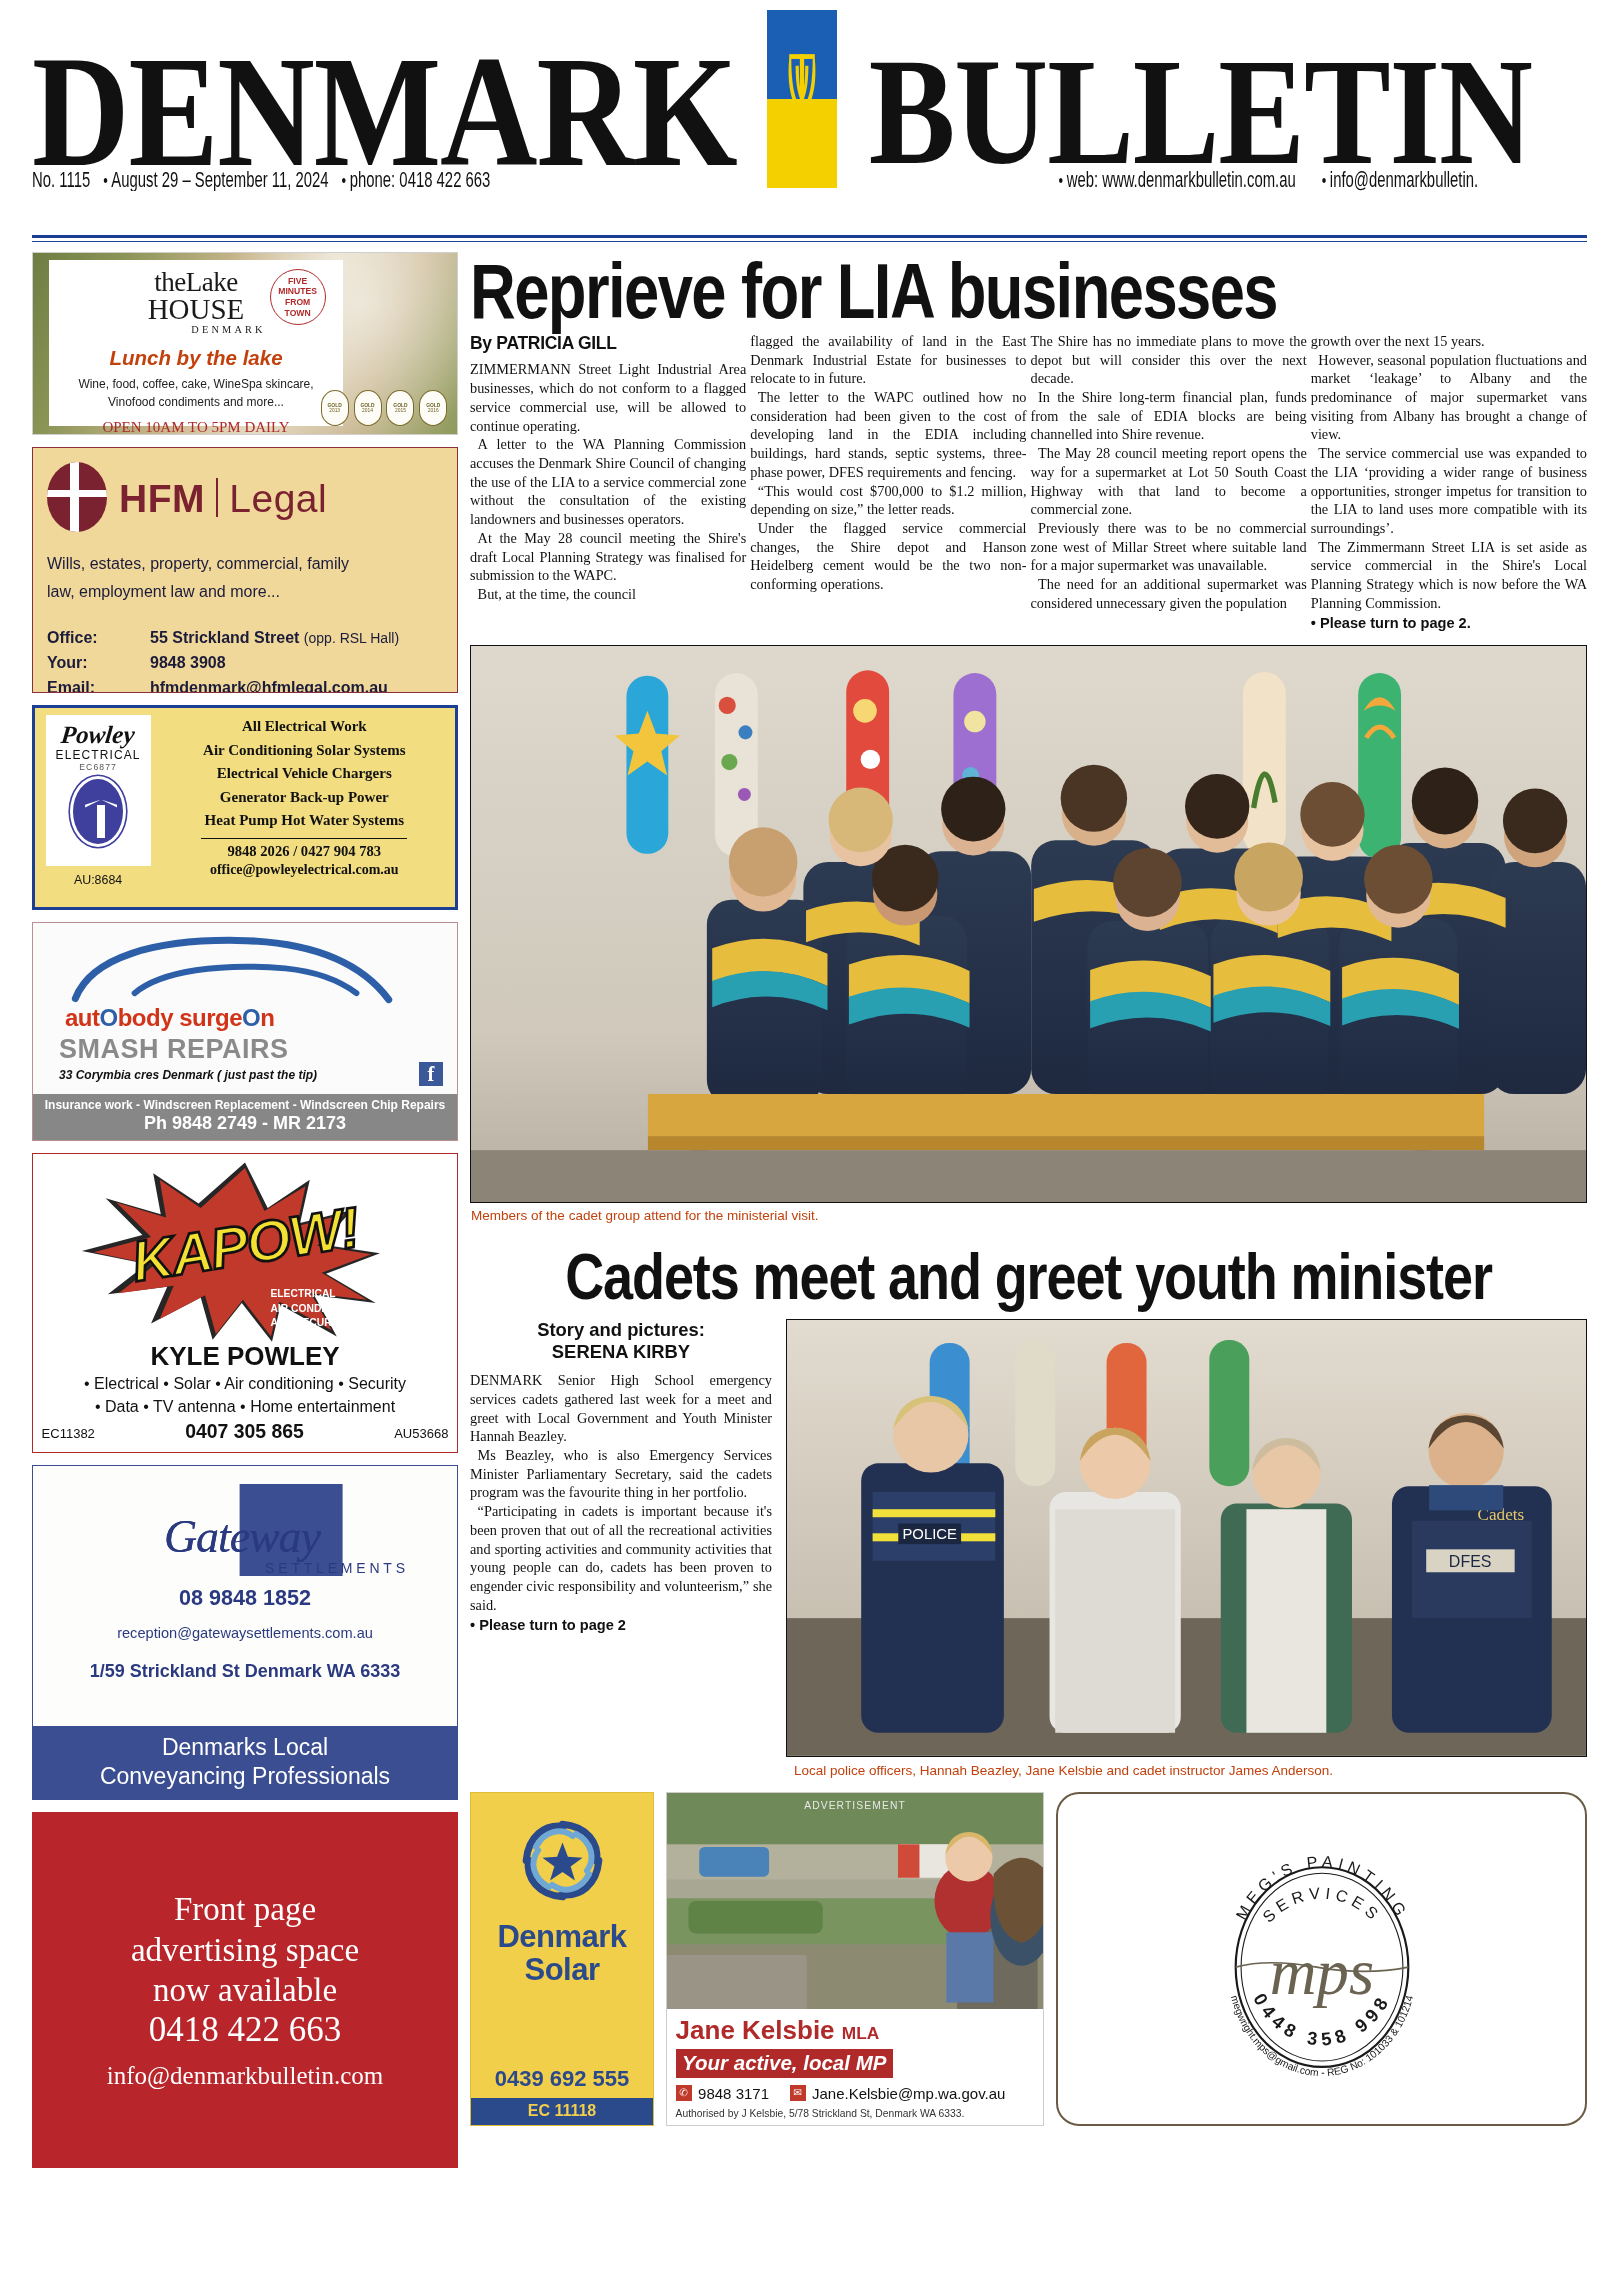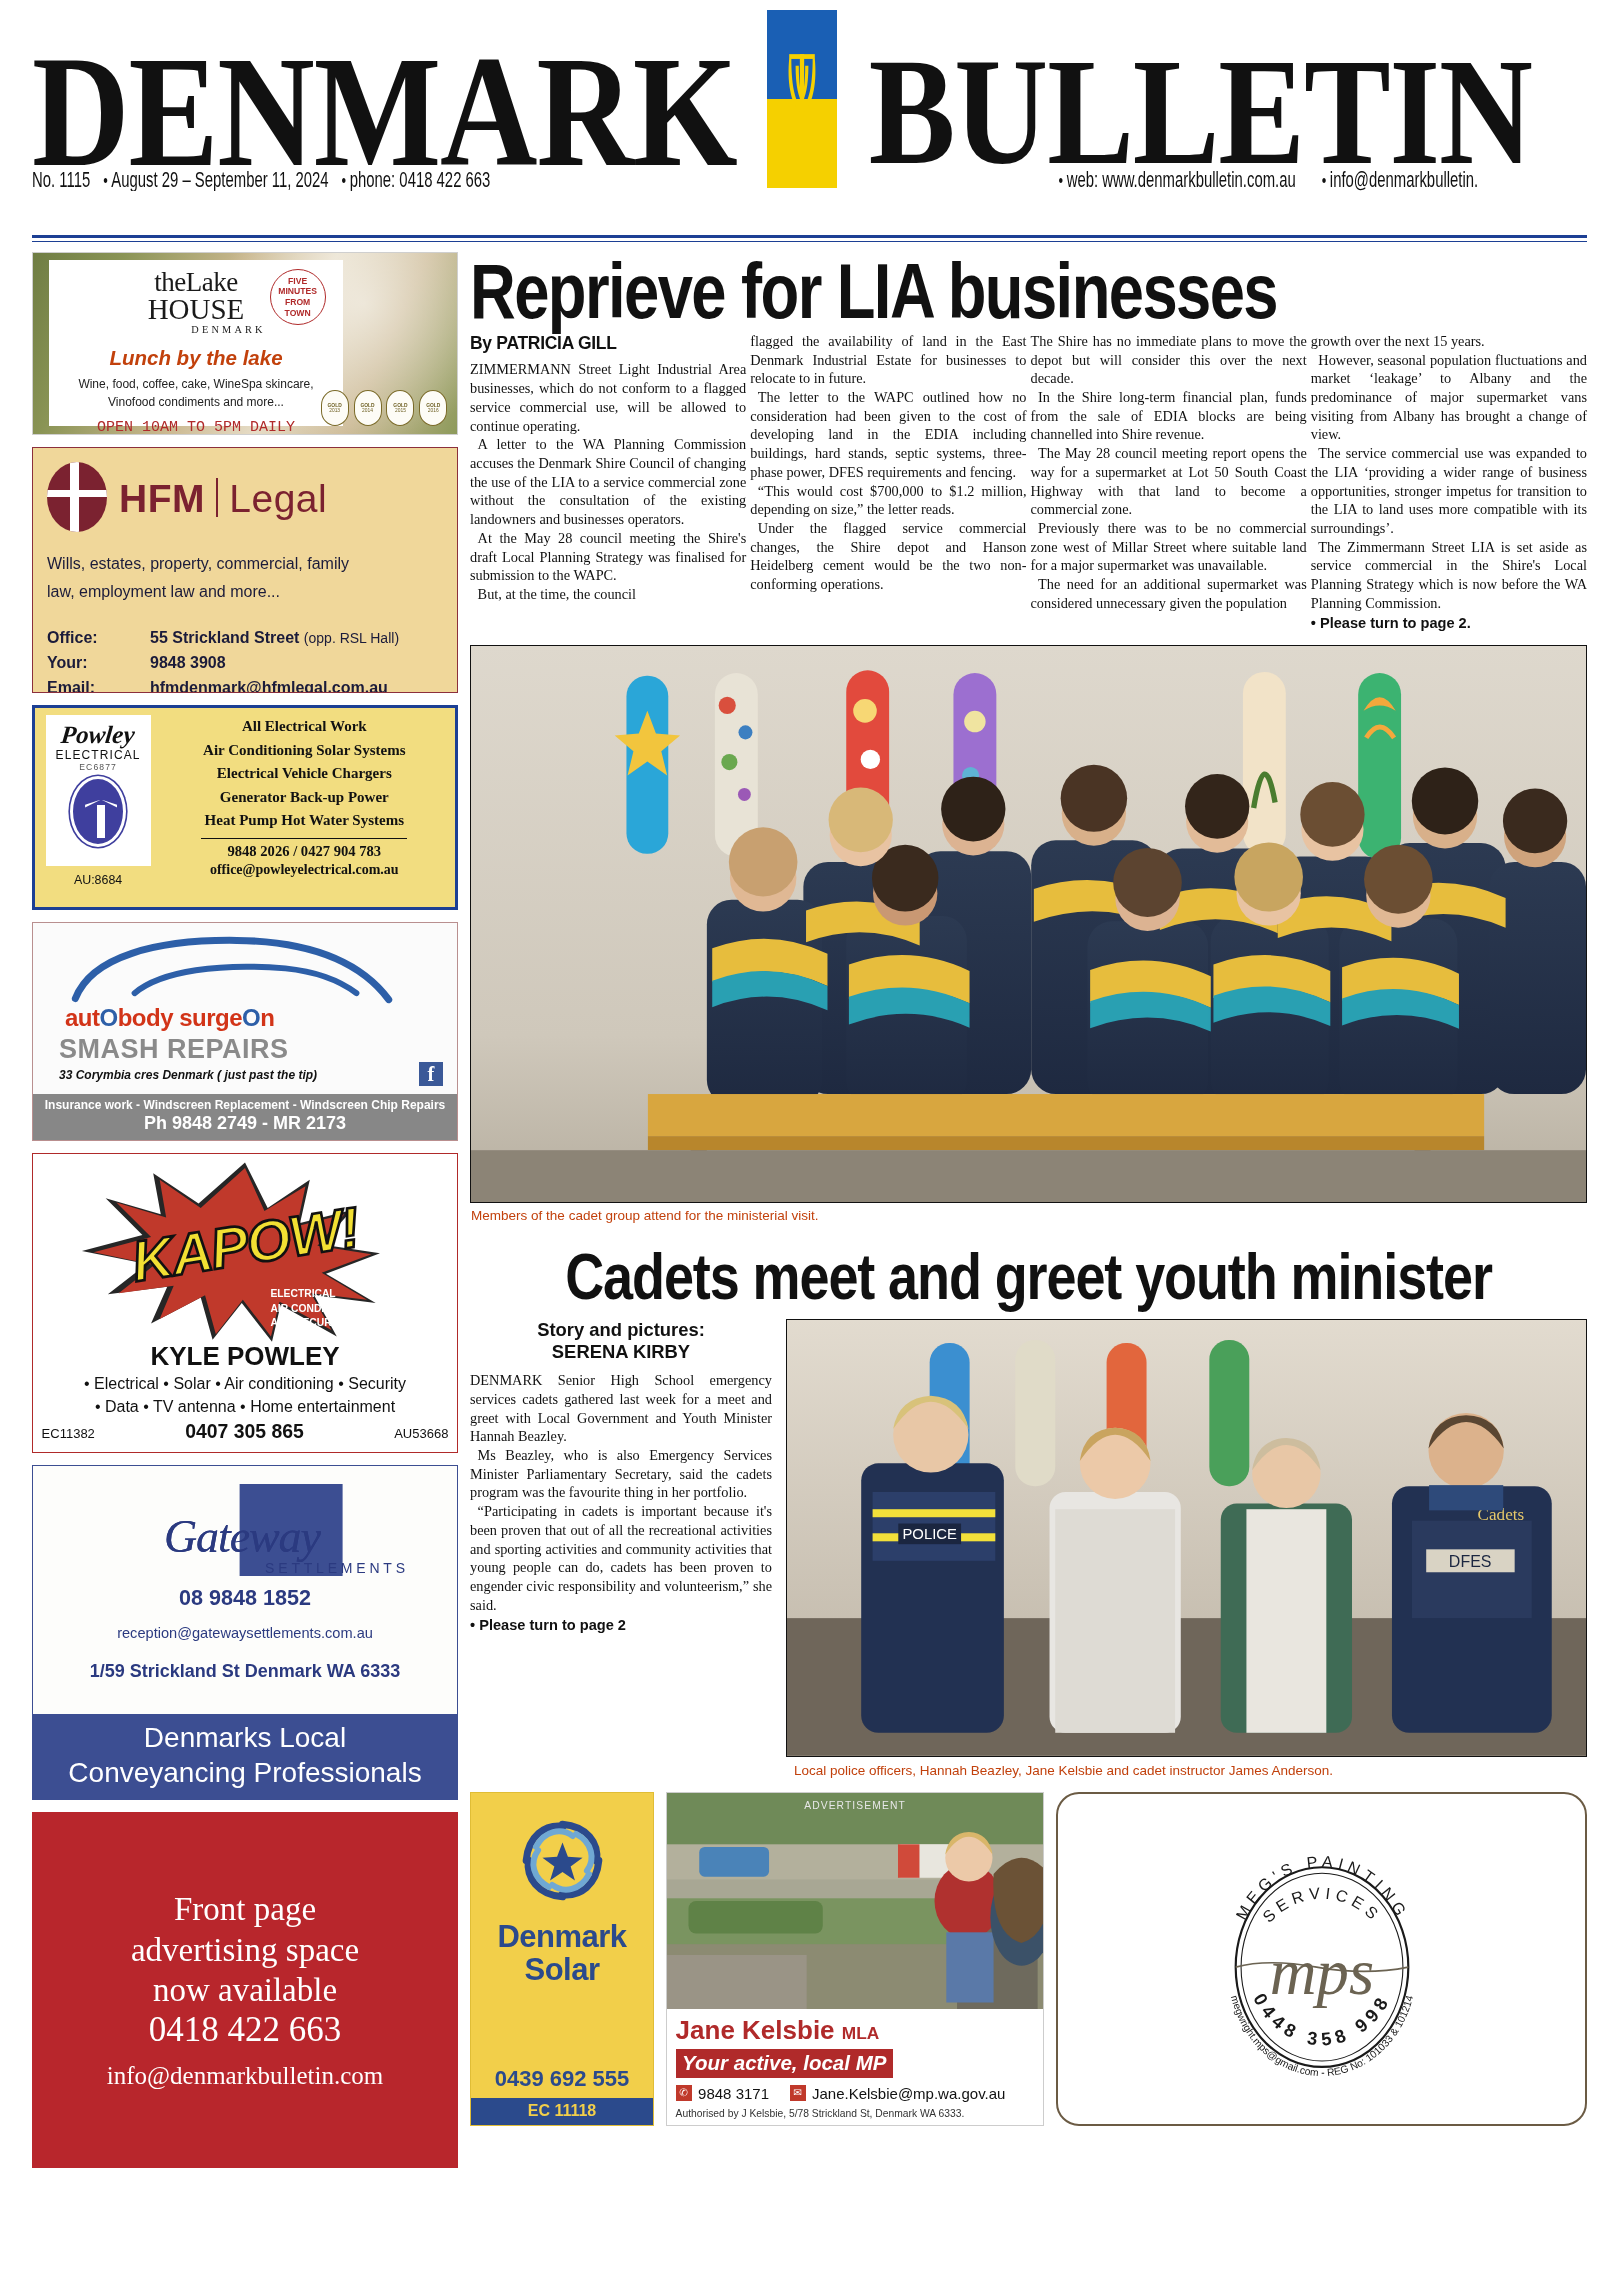--- a/index.html
+++ b/index.html
@@ -88,21 +88,21 @@
   .lake-l2 { font-size: 29px; letter-spacing:0px; }
   .lake-l3 { font-size: 10.3px; letter-spacing: 3.2px; margin-left: 65px; margin-top:1.1px; }
   .lake-badge {
     position:absolute; right: 12px; top: -1.1px;
     width: 56px; height: 56px; border:1.1px solid #b02a2a; border-radius:50%;
     color:#b02a2a; font-family:"Liberation Sans",sans-serif; font-weight:bold; font-size:8.6px;
     line-height:1.25; display:flex; align-items:center; justify-content:center; text-align:center;
   }
   .lake-tag { font-family:Liberation Sans, sans-serif; font-style:italic; font-weight:bold; font-size:20.5px; margin-top: 10.8px; color:#c2410c;}
   .lake-desc { font-family:"Liberation Sans",sans-serif; font-size:12px; color:#222; margin-top:6.5px; line-height:1.45; }
-  .lake-open { font-family:Liberation Mono, monospace; font-size:15px; color:#b02a2a; margin-top:7.6px; }
+  .lake-open { font-family:Liberation Serif, serif; font-size:15px; color:#b02a2a; margin-top:7.6px; }
   .lake-ph { font-family:"Liberation Sans",sans-serif; font-size:14px; color:#222; margin-top:6.5px; }
   .lake-addr { font-family:"Liberation Sans",sans-serif; font-size:12.4px; color:#222; margin-top:3.8px; }
   .lake-medals { position:absolute; right: 9.7px; bottom: 7.6px; display:flex; gap:4.9px; }
   .medal { width:28px; height:36px; border-radius:50%/42%; border:1.1px solid #7a6a28; background:#fdfcf6;
            display:flex; flex-direction:column; align-items:center; justify-content:center;
            font-family:"Liberation Sans",sans-serif; font-size:4.9px; color:#6d5f22; text-align:center; line-height:1.05;}
 
   
   .ad-hfm { height: 246px; background:#f0d79a; border:1.6px solid #8c2f3c; padding: 10.8px 14px; }
   .hfm-top { display:flex; align-items:center; gap:12px; margin-top:3.2px;}
@@ -171,21 +171,21 @@
   .gate-sq { position:absolute; left:50%; top:4.3px; width:103px; height:92px; background:#3c4e92; transform:translateX(-5.4px); }
   .gate-word { position:absolute; left:50%; top:30px; transform:translateX(-52%);
                font-family:"Liberation Serif",serif; font-style:italic; font-size:46px; color:#2b3a80;
                text-shadow:0 0 0 #2b3a80; letter-spacing:-1.1px; }
   .gate-settle { position:absolute; left:50%; top:80px; transform:translateX(14%);
                  font-family:"Liberation Sans",sans-serif; font-size:14px; letter-spacing:3.8px; color:#2b3a80;}
   .gate-ph { font-family:"Liberation Sans",sans-serif; font-weight:bold; font-size:21.6px; color:#2b3a80; margin-top:5.4px;}
   .gate-em { font-family:"Liberation Sans",sans-serif; font-size:14.6px; color:#2b3a80; margin-top:14px;}
   .gate-ad { font-family:"Liberation Sans",sans-serif; font-weight:bold; font-size:18px; color:#2b3a80; margin-top:19.4px;}
   .gate-foot { background:#3c4e92; color:#fff; text-align:center; font-family:"Liberation Sans",sans-serif;
-               font-size:28px; line-height:1.25; padding:6.5px 0 8.6px 0;}
+               font-size:23px; line-height:1.25; padding:6.5px 0 8.6px 0;}
 
   
   .ad-front { height: 356px; background:#b8262c; color:#fff; text-align:center;
               display:flex; flex-direction:column; justify-content:center; padding: 0 13px;
               font-family:"Liberation Serif",serif; }
   .fp-l { font-size:33px; line-height:1.22; }
   .fp-ph { font-size:35px; }
   .fp-em { font-size:25px; margin-top:12px; }
 
   

